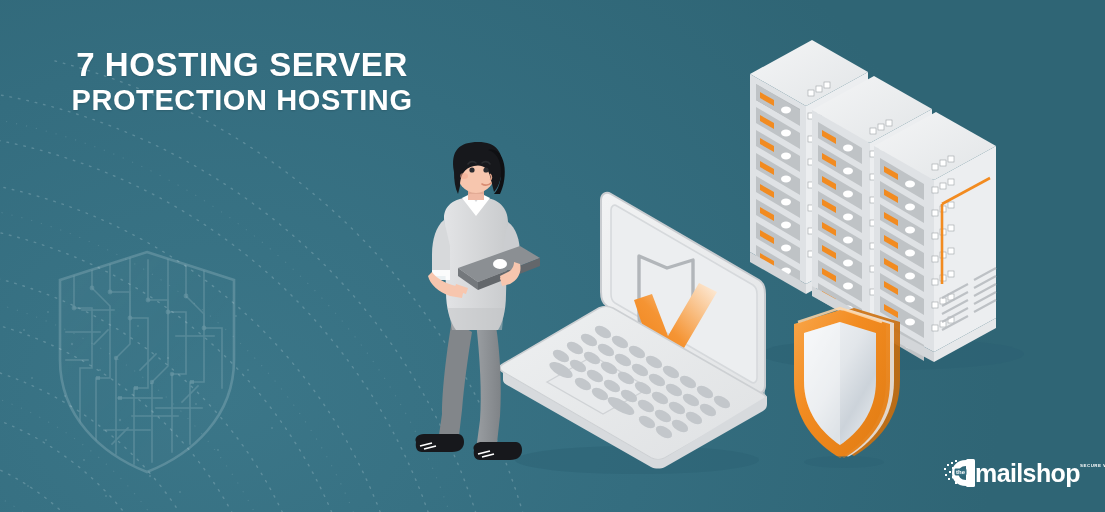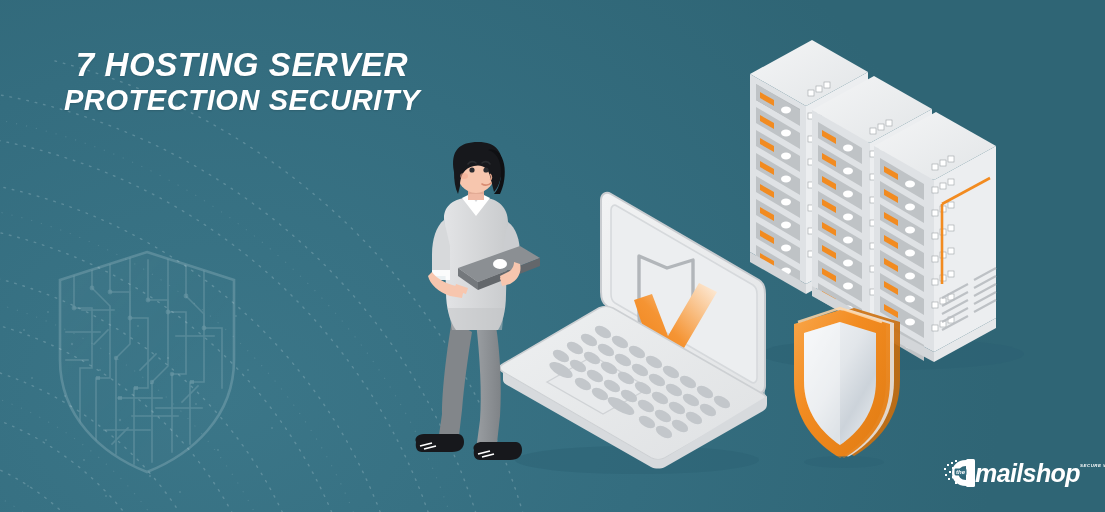--- a/index.html
+++ b/index.html
@@ -4,21 +4,20 @@
 <title>Hosting Server Protection Security Measures Banner</title>
 <style>
   html,body{margin:0;padding:0;background:#2d5f70;}
   *{box-sizing:border-box;}
   .banner{
     position:relative;
     width:1105px;height:512px;
     overflow:hidden;
     background:#ef4444;
     font-family:"Liberation Sans", sans-serif;
-    font-style:italic;
   }
   
   .bg-radial{
     position:absolute;inset:0;
     background:
       radial-gradient(ellipse 780px 620px at 20% 78%, #3b7688 0%, #346d7f 55%, #2f6575 100%);
   }
   .arcs{position:absolute;left:-260px;top:60px;width:900px;height:760px;opacity:.5;}
   .arcs svg{width:100%;height:100%;display:block;}
   .circuit-shield{position:absolute;left:52px;top:248px;width:190px;height:228px;opacity:.30;}
@@ -187,21 +186,21 @@
           <rect x="138" y="132" width="4" height="4"></rect>
             <rect x="66" y="148" width="4" height="4"></rect>
         </g>
       </g>
       <path d="M95 4 L182 32 L182 112 C182 168 141 206 95 224 C49 206 8 168 8 112 L8 32 Z" fill="none" stroke="#e9f2f5" stroke-width="2.6" opacity=".62"></path>
     </svg>
   </div>
 
   <div class="headline">
     <span class="l1">7 HOSTING SERVER</span>
-    <span class="l2">PROTECTION SECURITY</span>
+    <span class="l2">PROTECTION HOSTING</span>
   </div>
 
   <div class="art servers">
     <svg viewBox="0 0 290 348" xmlns="http://www.w3.org/2000/svg">
       <defs>
         <linearGradient id="rTop" x1="0" y1="0" x2="1" y2="1">
           <stop offset="0%" stop-color="#f4f5f6"></stop>
             <stop offset="100%" stop-color="#e2e5e7"></stop>
         </linearGradient>
         <linearGradient id="rSide" x1="0" y1="0" x2="1" y2="0">

